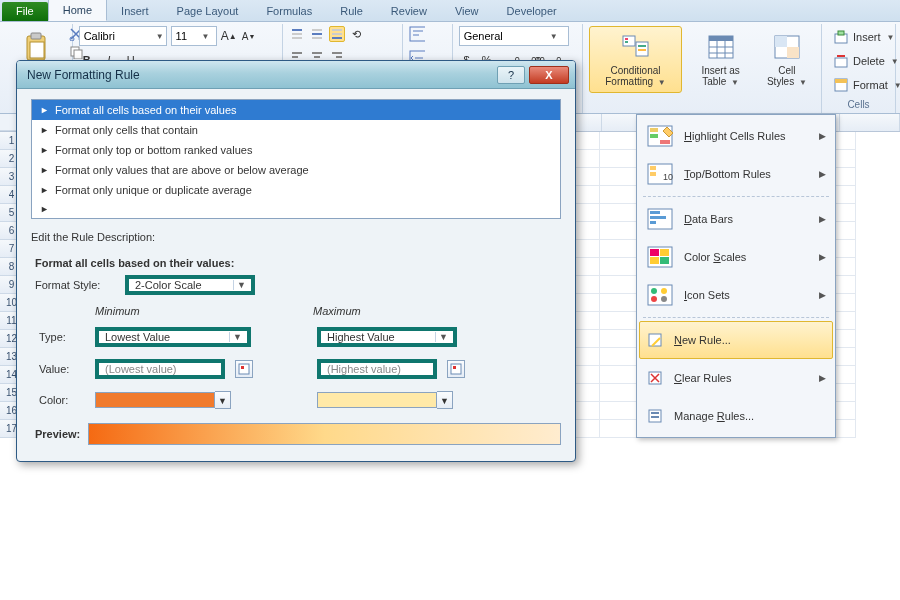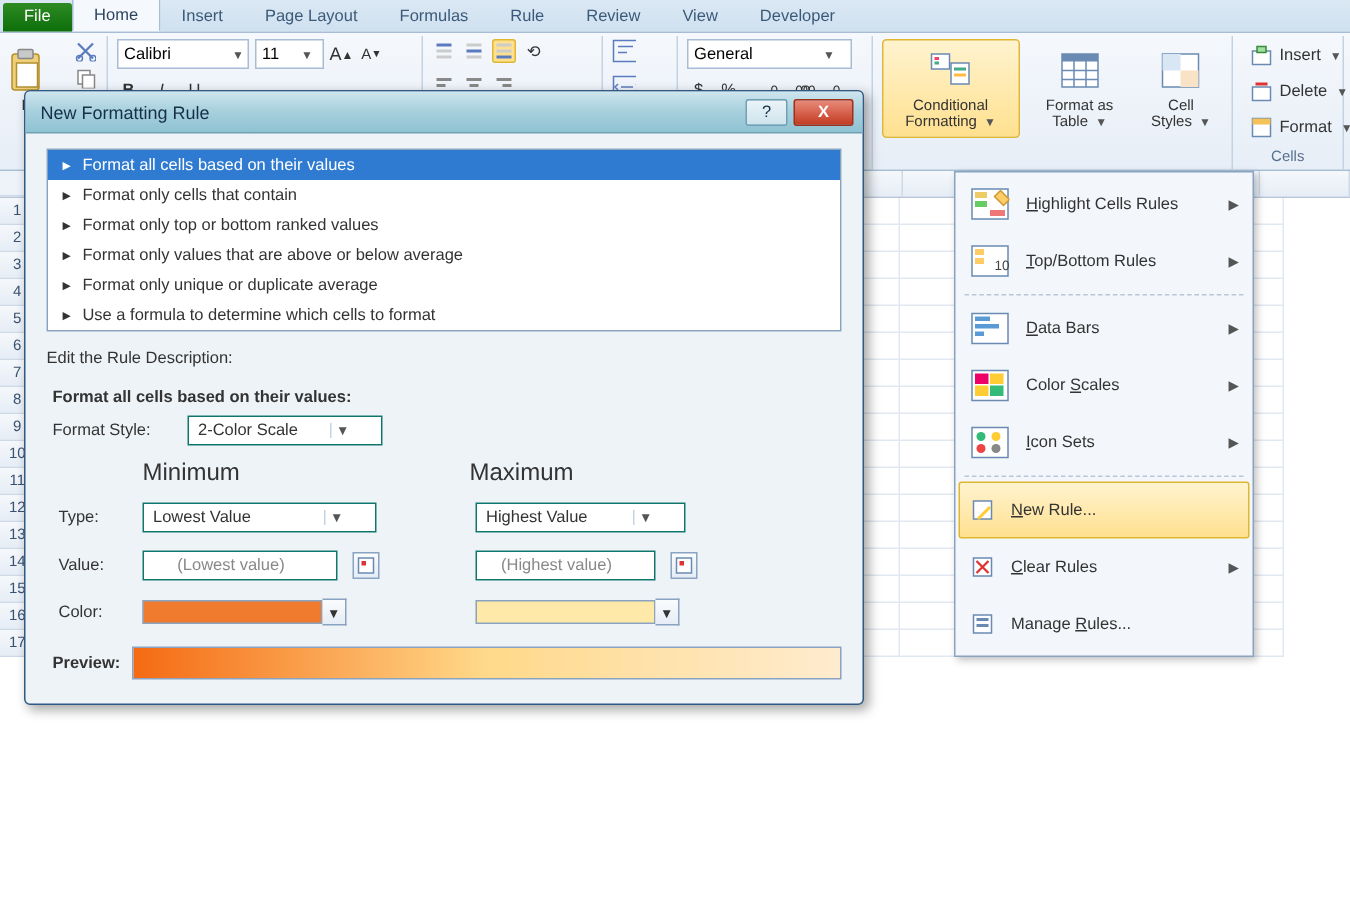--- a/index.html
+++ b/index.html
@@ -7,21 +7,21 @@
 
   
   .tab-row { display: flex; align-items: flex-end; height: 22px; background: linear-gradient(#dbe8f4,#cfe0ef); border-bottom: 1px solid #a8bdd4; }
   .file-tab { background: linear-gradient(#2e8b23,#0d6e0a); color: #fff; padding: 3px 14px 4px; font-size: 11px; border-radius: 2px 2px 0 0; margin-left: 2px; }
   .tab { padding: 17px 14px 4px; color: #3b5a7a; cursor: default; margin-top: 25px; }
   .tab.active { background: #f5f8fc; border: 1px solid #a8bdd4; border-bottom: 1px solid #f5f8fc; border-radius: 2px 2px 0 0; color: #2b4560; }
 
   
   .ribbon { height: 92px; background: linear-gradient(#f5f8fc,#e7eef7); border-bottom: 1px solid #a8bdd4; display: flex; padding: 2px 4px 0; gap: 0; }
   .group { border-right: 1px solid #c4d3e4; padding: 2px 6px 0; display: flex; flex-direction: column; justify-content: space-between; position: relative; }
-  .group-body { display: flex; gap: 4px; align-items: flex-start; justify-content: flex-end; }
+  .group-body { display: flex; gap: 4px; align-items: flex-start; }
   .group-label { font-size: 10px; color: #5a7290; text-align: center; padding: 2px 0 3px; }
   .btn-lg { display: flex; flex-direction: column; align-items: center; gap: 2px; padding: 4px 6px; border: 1px solid transparent; border-radius: 3px; cursor: default; min-width: 54px; }
   .btn-lg:hover, .btn-lg.sel { background: linear-gradient(#fff3cf,#ffe08f); border-color: #e0b730; }
   .btn-lg .ic { width: 32px; height: 32px; display: flex; align-items: center; justify-content: center; }
   .btn-sm { padding: 2px 4px; border: 1px solid transparent; border-radius: 2px; display: flex; align-items: center; gap: 4px; }
   .mini { width: 16px; height: 16px; display: inline-flex; align-items: center; justify-content: center; }
   .dd { font-size: 8px; color: #555; margin-left: 2px; }
 
   .sel-font { display: inline-flex; align-items: center; border: 1px solid #a8bdd4; background: #fff; height: 20px; padding: 0 2px 0 4px; font-size: 11px; }
   .sel-font input { border: 0; outline: 0; font-size: 11px; width: 70px; }
@@ -57,25 +57,25 @@
   .dlg-body { padding: 10px 14px 12px; }
   .dlg-body .lbl { font-size: 11px; margin: 4px 0 4px; }
   .rule-list { border: 1px solid #8aa3c0; background: #fff; }
   .rule-row { padding: 4px 8px; font-size: 11px; display: flex; align-items: center; gap: 6px; }
   .rule-row.sel { background: #2f7bd1; color: #fff; }
   .rule-row .tri { font-size: 9px; }
 
   .desc-title { font-weight: bold; font-size: 11px; margin: 14px 0 6px 4px; }
   .form-row { display: flex; align-items: center; gap: 6px; margin: 4px 0 4px 4px; font-size: 11px; }
   .form-row .k { width: 84px; }
-  .ctl { display: inline-flex; align-items: center; border: 1px solid #0f766e; background: #fff; height: 20px; padding: 0 18px 0 6px; font-size: 11px; justify-content: center; }
+  .ctl { display: inline-flex; align-items: center; border: 4px solid #0f766e; background: #fff; height: 20px; padding: 0 2px 0 6px; font-size: 11px; }
   .ctl .cdd { width: 16px; text-align: center; border-left: 1px solid #c4d3e4; font-size: 9px; color: #555; }
   .cols2 { display: flex; gap: 60px; }
   .colblk { display: flex; flex-direction: column; gap: 4px; }
-  .colblk .hd { font-size: 16px; margin: 6px 0 2px 0; }
+  .colblk .hd { font-size: 11px; margin: 6px 0 2px 0; font-style: italic; }
   .swatch { display:inline-flex; align-items:center; }
   .swatch .bar { width: 120px; height: 16px; border: 1px solid #8aa3c0; }
   .swatch .cdd { width: 16px; height: 18px; border: 1px solid #8aa3c0; border-left: 0; text-align: center; font-size: 9px; line-height: 18px; background: linear-gradient(#fafcfe,#e6edf6);}
   .preview-row { display: flex; align-items: center; gap: 8px; margin: 10px 0 4px 4px; }
   .preview-bar { flex: 1; height: 22px; border: 1px solid #8aa3c0; background: linear-gradient(90deg,#f56a13,#ffd98a,#ffeccf); }
   .dlg-foot { display: flex; justify-content: flex-end; gap: 10px; padding: 4px 10px 12px; }
   .pbtn { min-width: 72px; height: 24px; border: 1px solid #8aa3c0; border-radius: 3px; background: linear-gradient(#fdfefe,#e7eef7); font-size: 11px; }
   .pbtn.primary { border-color: #2b71b8; box-shadow: 0 0 0 1px #8fc1f2 inset; }
 
   .pickbtn { width:18px; height:18px; border:1px solid #8aa3c0; margin-left:4px; display:inline-flex; align-items:center; justify-content:center; background:linear-gradient(#fafcfe,#e6edf6); }
@@ -276,21 +276,21 @@
         <span class="ic">
             <svg width="28" height="26">
               <rect x="2" y="2" width="24" height="22" fill="#fff" stroke="#6a8ab3"></rect>
               <rect x="2" y="2" width="24" height="5" fill="#6a8ab3"></rect>
               <line x1="10" y1="2" x2="10" y2="24" stroke="#6a8ab3"></line>
               <line x1="18" y1="2" x2="18" y2="24" stroke="#6a8ab3"></line>
               <line x1="2" y1="13" x2="26" y2="13" stroke="#6a8ab3"></line>
               <line x1="2" y1="19" x2="26" y2="19" stroke="#6a8ab3"></line>
             </svg>
           </span>
-        <span style="font-size:10px;text-align:center;line-height:11px"><span>Format as Table</span> <span class="dd">▼</span></span>
+        <span style="font-size:10px;text-align:center;line-height:11px"><span>Insert as Table</span> <span class="dd">▼</span></span>
       </div>
       <div class="btn-lg">
         <span class="ic">
             <svg width="28" height="26">
               <rect x="2" y="2" width="24" height="22" fill="#fff" stroke="#6a8ab3"></rect>
               <rect x="2" y="2" width="12" height="11" fill="#d9e6f4"></rect>
               <rect x="14" y="13" width="12" height="11" fill="#f9e3c7"></rect>
             </svg>
           </span>
         <span style="font-size:10px;text-align:center;line-height:11px"><span>Cell Styles</span> <span class="dd">▼</span></span>
@@ -744,21 +744,20 @@
       <div class="rule-row">
           <span class="tri">►</span>
           <span>Format only values that are above or below average</span>
         </div>
       <div class="rule-row">
           <span class="tri">►</span>
           <span>Format only unique or duplicate average</span>
         </div>
       <div class="rule-row">
           <span class="tri">►</span>
-          <span>Use a formula to determine which cells to format</span>
         </div>
     </div>
 
     <div class="lbl" style="margin-top:12px">Edit the Rule Description:</div>
     <div class="desc-title">Format all cells based on their values:</div>
 
     <div class="form-row">
       <span class="k">Format Style:</span>
       <span class="ctl" style="width:130px">
           <span>2-Color Scale</span>

